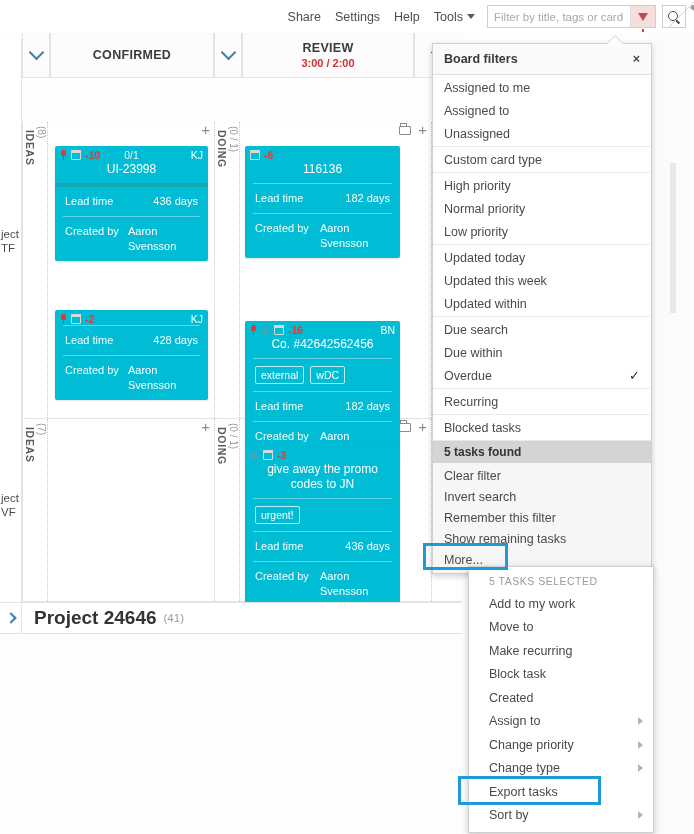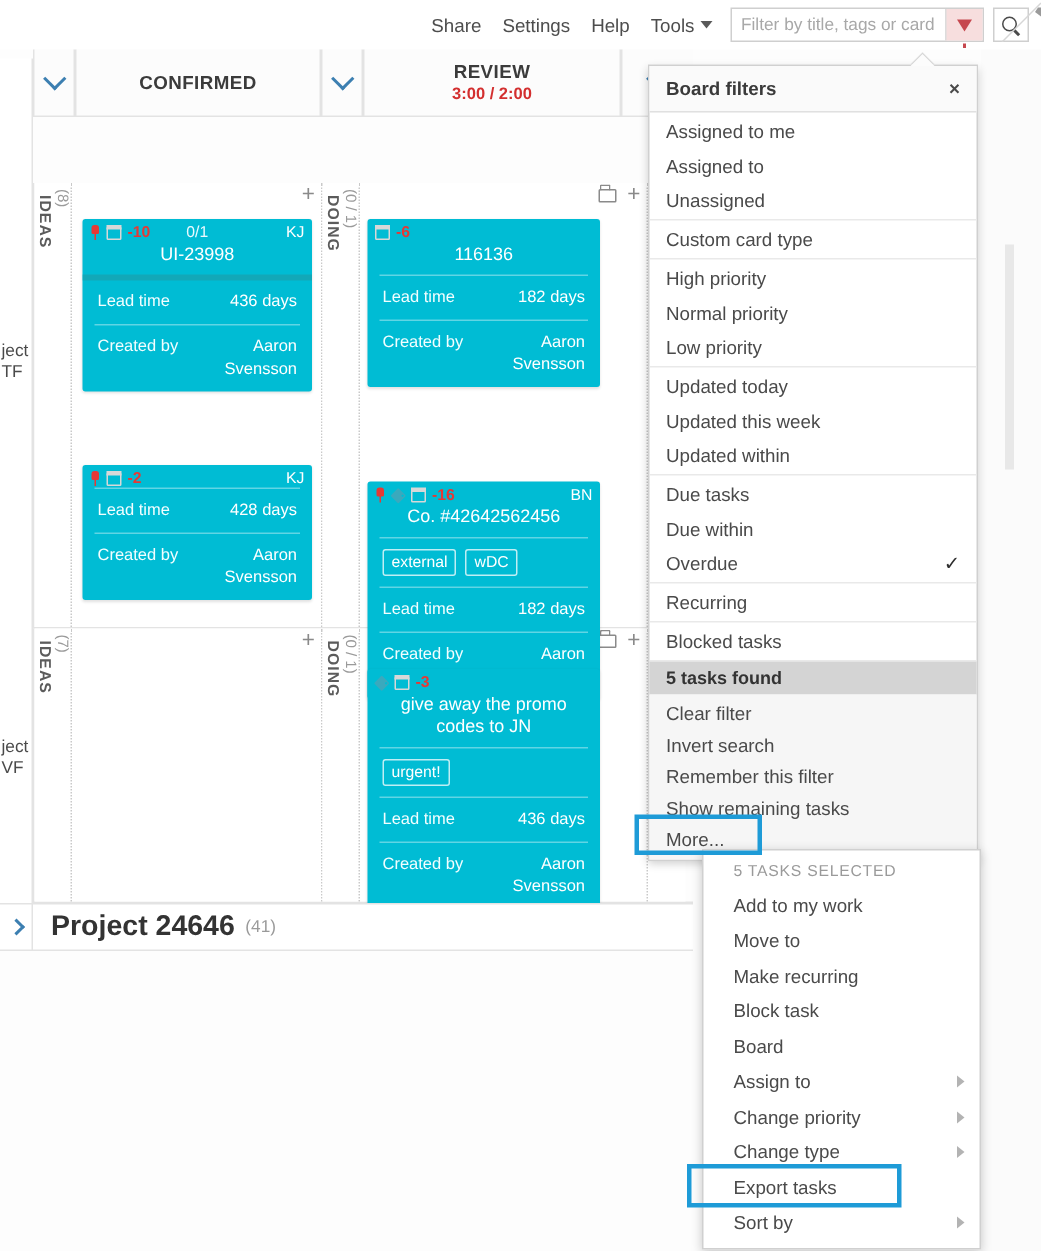--- a/index.html
+++ b/index.html
@@ -187,21 +187,21 @@
     text-align: center; font-size: 12px; color: #fff;
     padding: 1px 8px 6px 8px; line-height: 15px;
   }
   .card-divider { height: 1px; background: rgba(255,255,255,.38); margin: 0 8px; }
   .progress-bar { height: 4px; background: #12a8b8; margin: 0; }
   .card-row {
     display: flex; justify-content: space-between; font-size: 11px;
     padding: 7px 10px 7px 10px; line-height: 15px;
   }
   .card-row .lbl { color: #f2feff; }
-  .card-row .val { color: #ffffff; text-align: right; }
+  .card-row .val { color: #ffffff; text-align: left; }
   .tag-row { display: flex; gap: 6px; padding: 7px 10px; }
   .tag-chip {
     border: 1px solid rgba(255,255,255,.75); border-radius: 2px;
     font-size: 10.5px; padding: 2px 5px; color: #fff;
   }
 
   
   .footer-row {
     position: absolute; left: 0; top: 569px; width: 462px; height: 32px;
     border-top: 1px solid #e3e3e3; border-bottom: 1px solid #e3e3e3;
@@ -575,21 +575,21 @@
       <div class="flt-item">
           <span>Updated this week</span>
         </div>
       <div class="flt-item">
           <span>Updated within</span>
         </div>
     </div>
 
     <div class="flt-group">
       <div class="flt-item">
-          <span>Due tasks</span>
+          <span>Due search</span>
         </div>
       <div class="flt-item">
           <span>Due within</span>
         </div>
       <div class="flt-item">
         <span>Overdue</span>
         <span class="flt-check">✓</span>
       </div>
     </div>
 
@@ -636,21 +636,21 @@
     <div class="ctx-item">
         <span>Move to</span>
       </div>
     <div class="ctx-item">
         <span>Make recurring</span>
       </div>
     <div class="ctx-item">
         <span>Block task</span>
       </div>
     <div class="ctx-item">
-        <span>Board</span>
+        <span>Created</span>
       </div>
     <div class="ctx-item">
       <span>Assign to</span>
       <span class="ctx-arrow"></span>
     </div>
     <div class="ctx-item">
       <span>Change priority</span>
       <span class="ctx-arrow"></span>
     </div>
     <div class="ctx-item">

